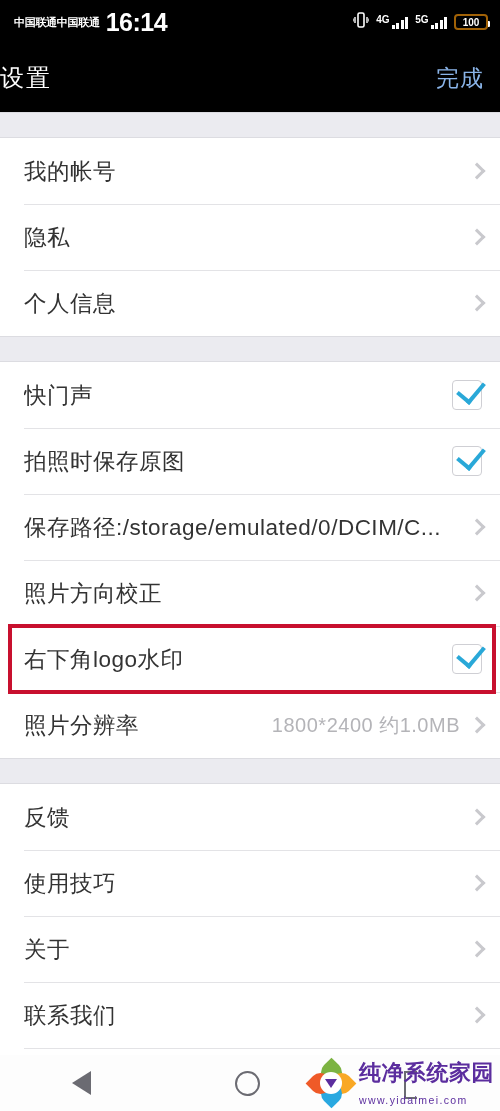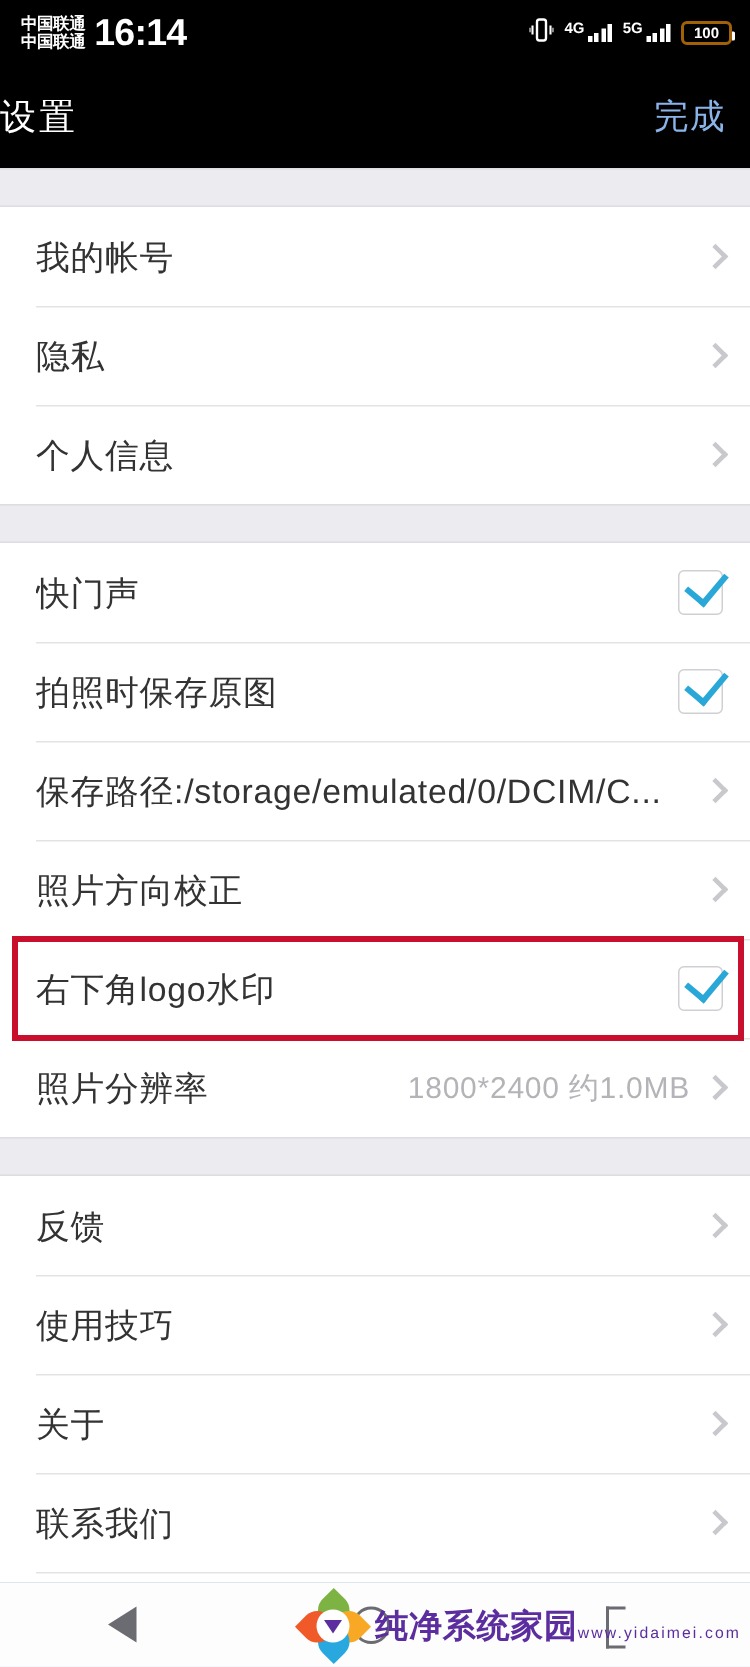--- a/index.html
+++ b/index.html
@@ -12,33 +12,33 @@
   }
   #phone { position:relative; width:500px; height:1111px; background:#f3f3f6; }
 
   
   .statusbar {
     height:44px; background:#000; color:#fff;
     display:flex; align-items:center; padding:0 14px;
     position:relative;
   }
   .carriers {
-    display:flex; flex-direction:column; justify-content:flex-end;
+    display:flex; flex-direction:row; justify-content:flex-end;
     font-size:11px; line-height:12.5px; letter-spacing:-0.3px;
     font-weight:bold;
   }
   .clock {
     font-size:25px; font-weight:bold; margin-left:6px;
     letter-spacing:-0.5px; line-height:1;
   }
   .status-right {
     position:absolute; right:12px; top:0; height:44px;
     display:flex; align-items:center; gap:7px;
   }
-  .sig-group { display:flex; gap:2px; }
+  .sig-group { display:flex; align-items:flex-end; gap:2px; }
   .sig-label { font-size:10px; font-weight:bold; line-height:1; margin-bottom:4px; }
   .bars { display:flex; align-items:flex-end; gap:1.5px; height:13px; }
   .bars i { width:3px; background:#fff; display:block; }
   .bars i:nth-child(1){height:4px}
   .bars i:nth-child(2){height:6.5px}
   .bars i:nth-child(3){height:9px}
   .bars i:nth-child(4){height:12px}
   .battery {
     width:34px; height:16px; border:2px solid #a16207; border-radius:4px;
     display:flex; align-items:center; justify-content:center;
@@ -141,21 +141,21 @@
   .p-right  { background:#f9a825; right:0;     top:10.5px; transform:rotate(225deg); }
   .p-bottom { background:#29a8e0; left:10.5px; bottom:0;  transform:rotate(-45deg); }
   .p-left   { background:#ef5a28; left:0;      top:10.5px; transform:rotate(45deg); }
   .wm-core {
     position:absolute; left:10px; top:10px; width:22px; height:22px;
     background:#fff; border-radius:50%;
     display:flex; align-items:center; justify-content:center;
   }
   .wm-arrow { width:0;height:0;border-style:solid;border-width:9px 6px 0 6px;
               border-color:#5b2d9e transparent transparent transparent; }
-  .wm-text { display:flex; line-height:1; }
+  .wm-text { display:flex; flex-direction:column; line-height:1; }
   .wm-name { font-size:22px; font-weight:bold; color:#5b2d9e; letter-spacing:0.5px; }
   .wm-url  { font-size:10.5px; color:#5b2d9e; letter-spacing:1.4px; margin-top:11px; }
 </style>
 </head>
 <body>
 
 <div id="phone">
 
   <div class="statusbar">
     <div class="carriers">

